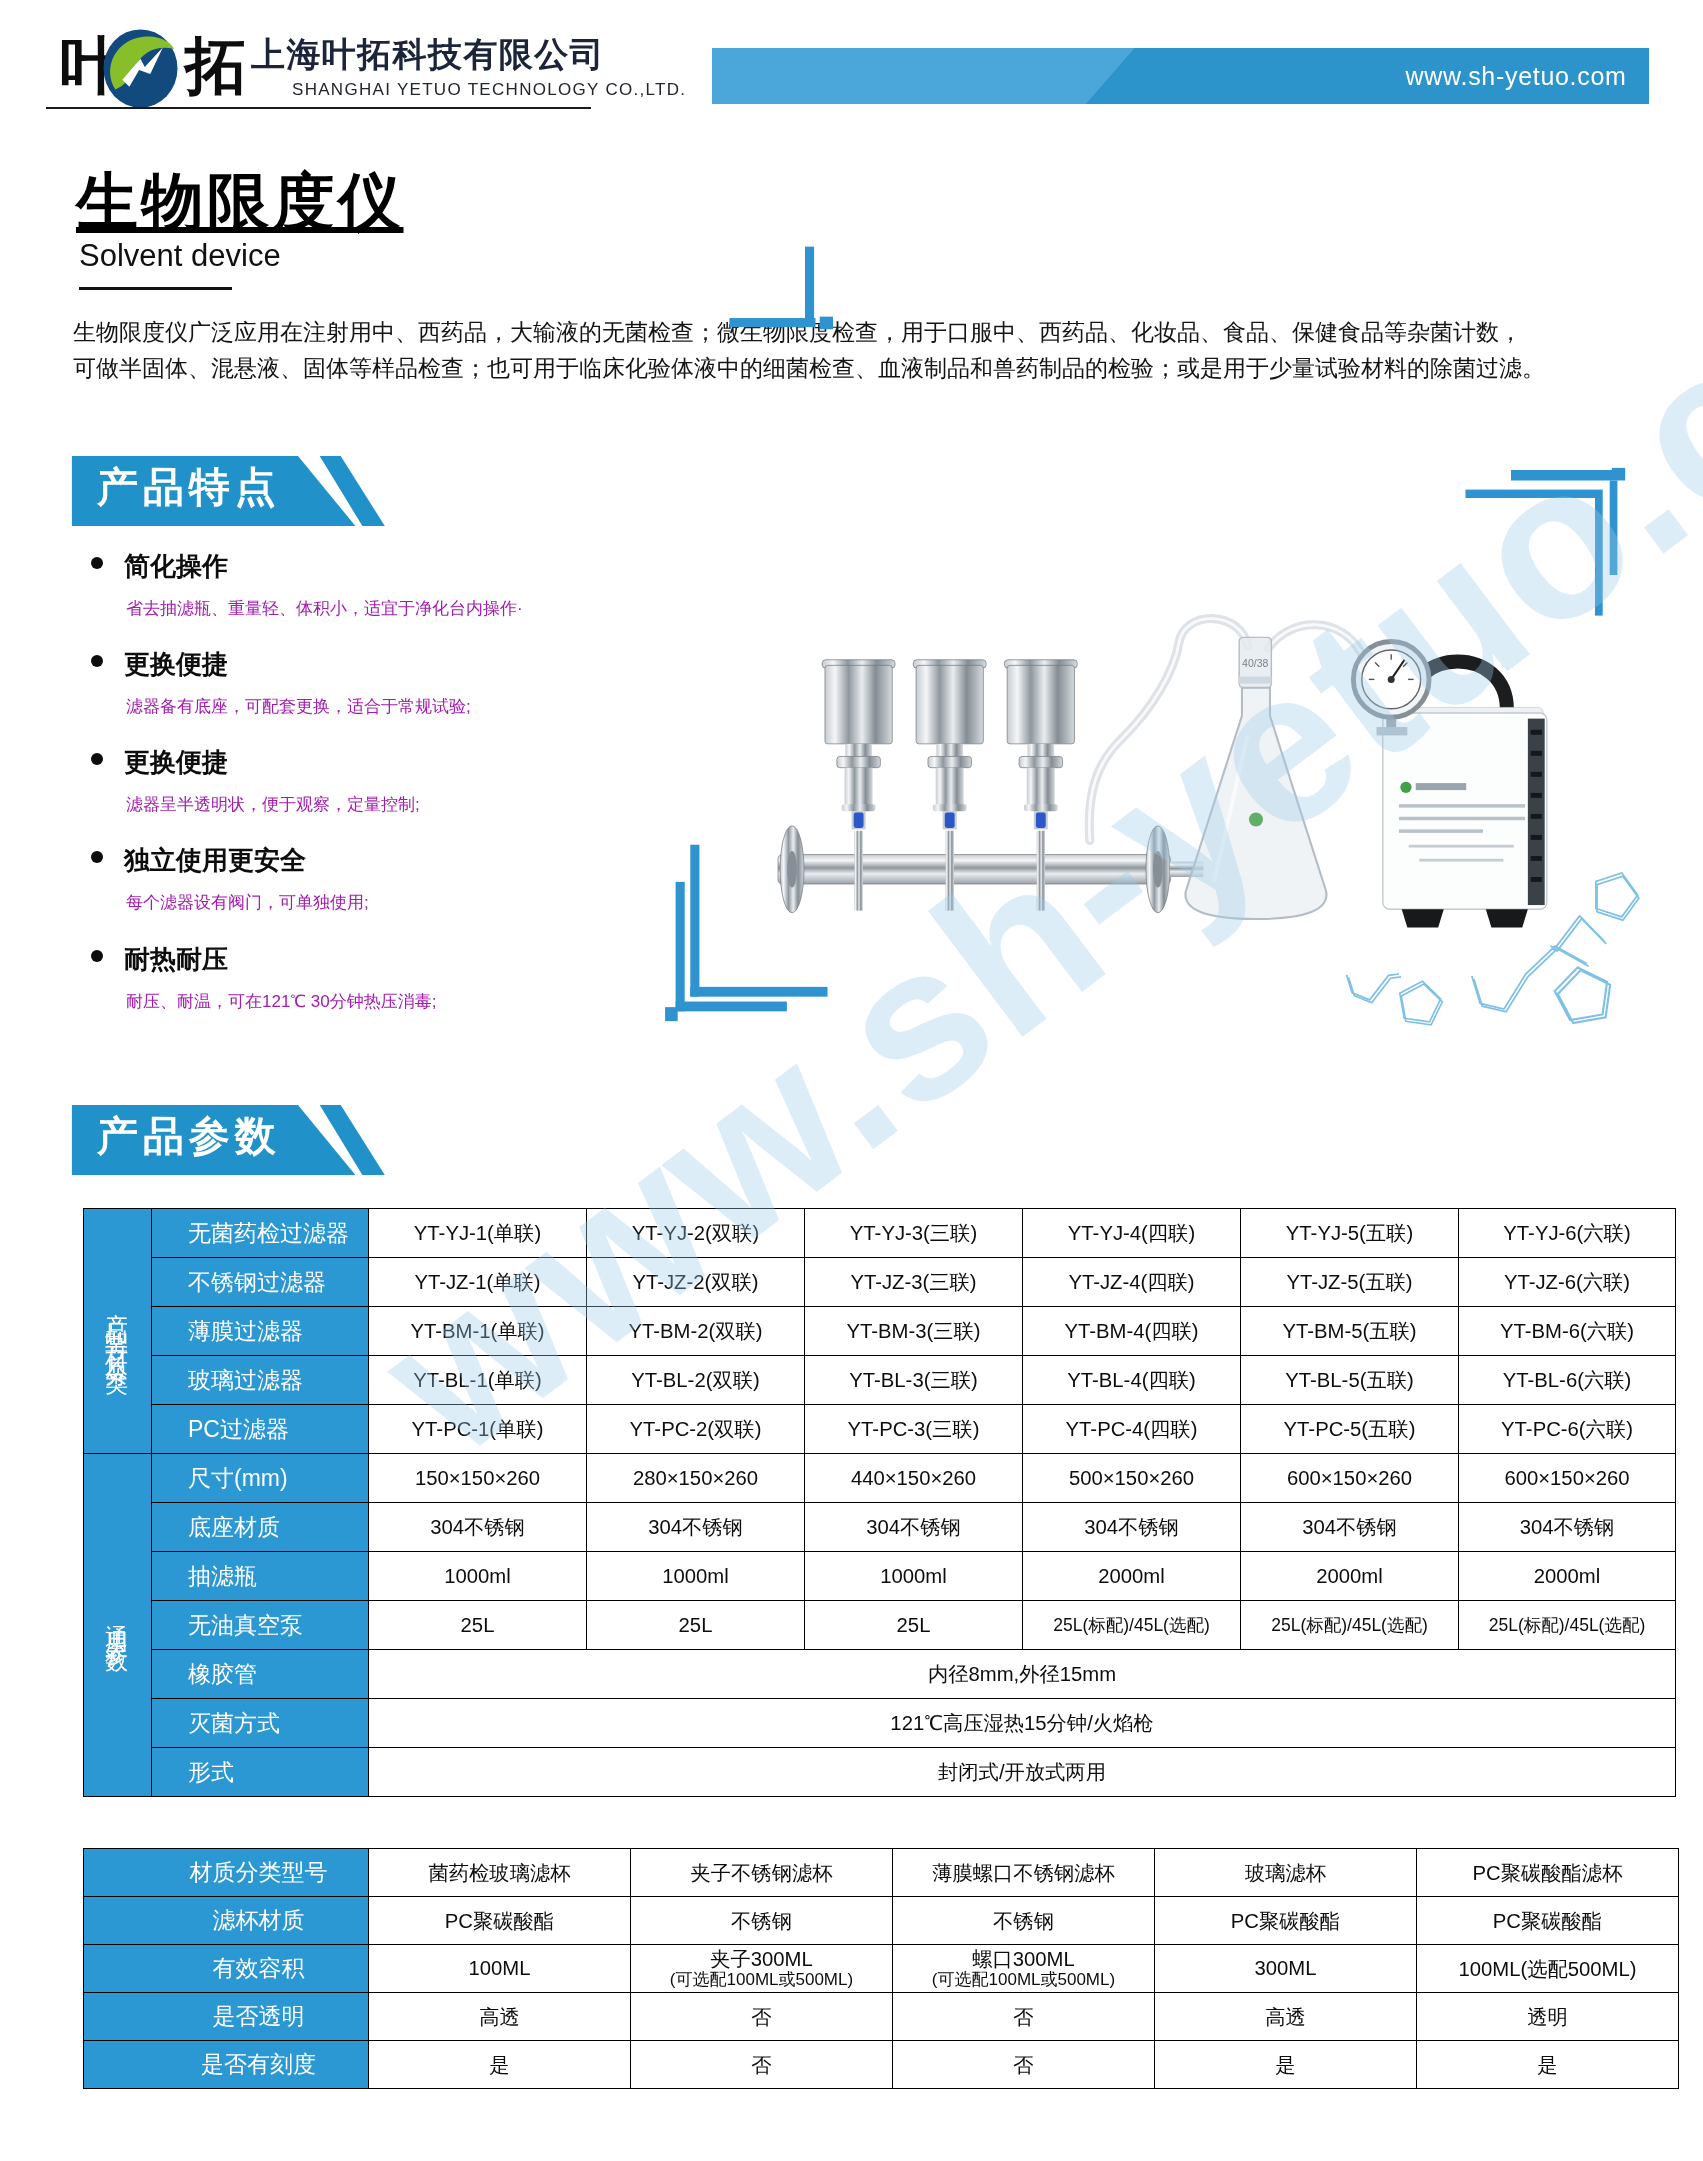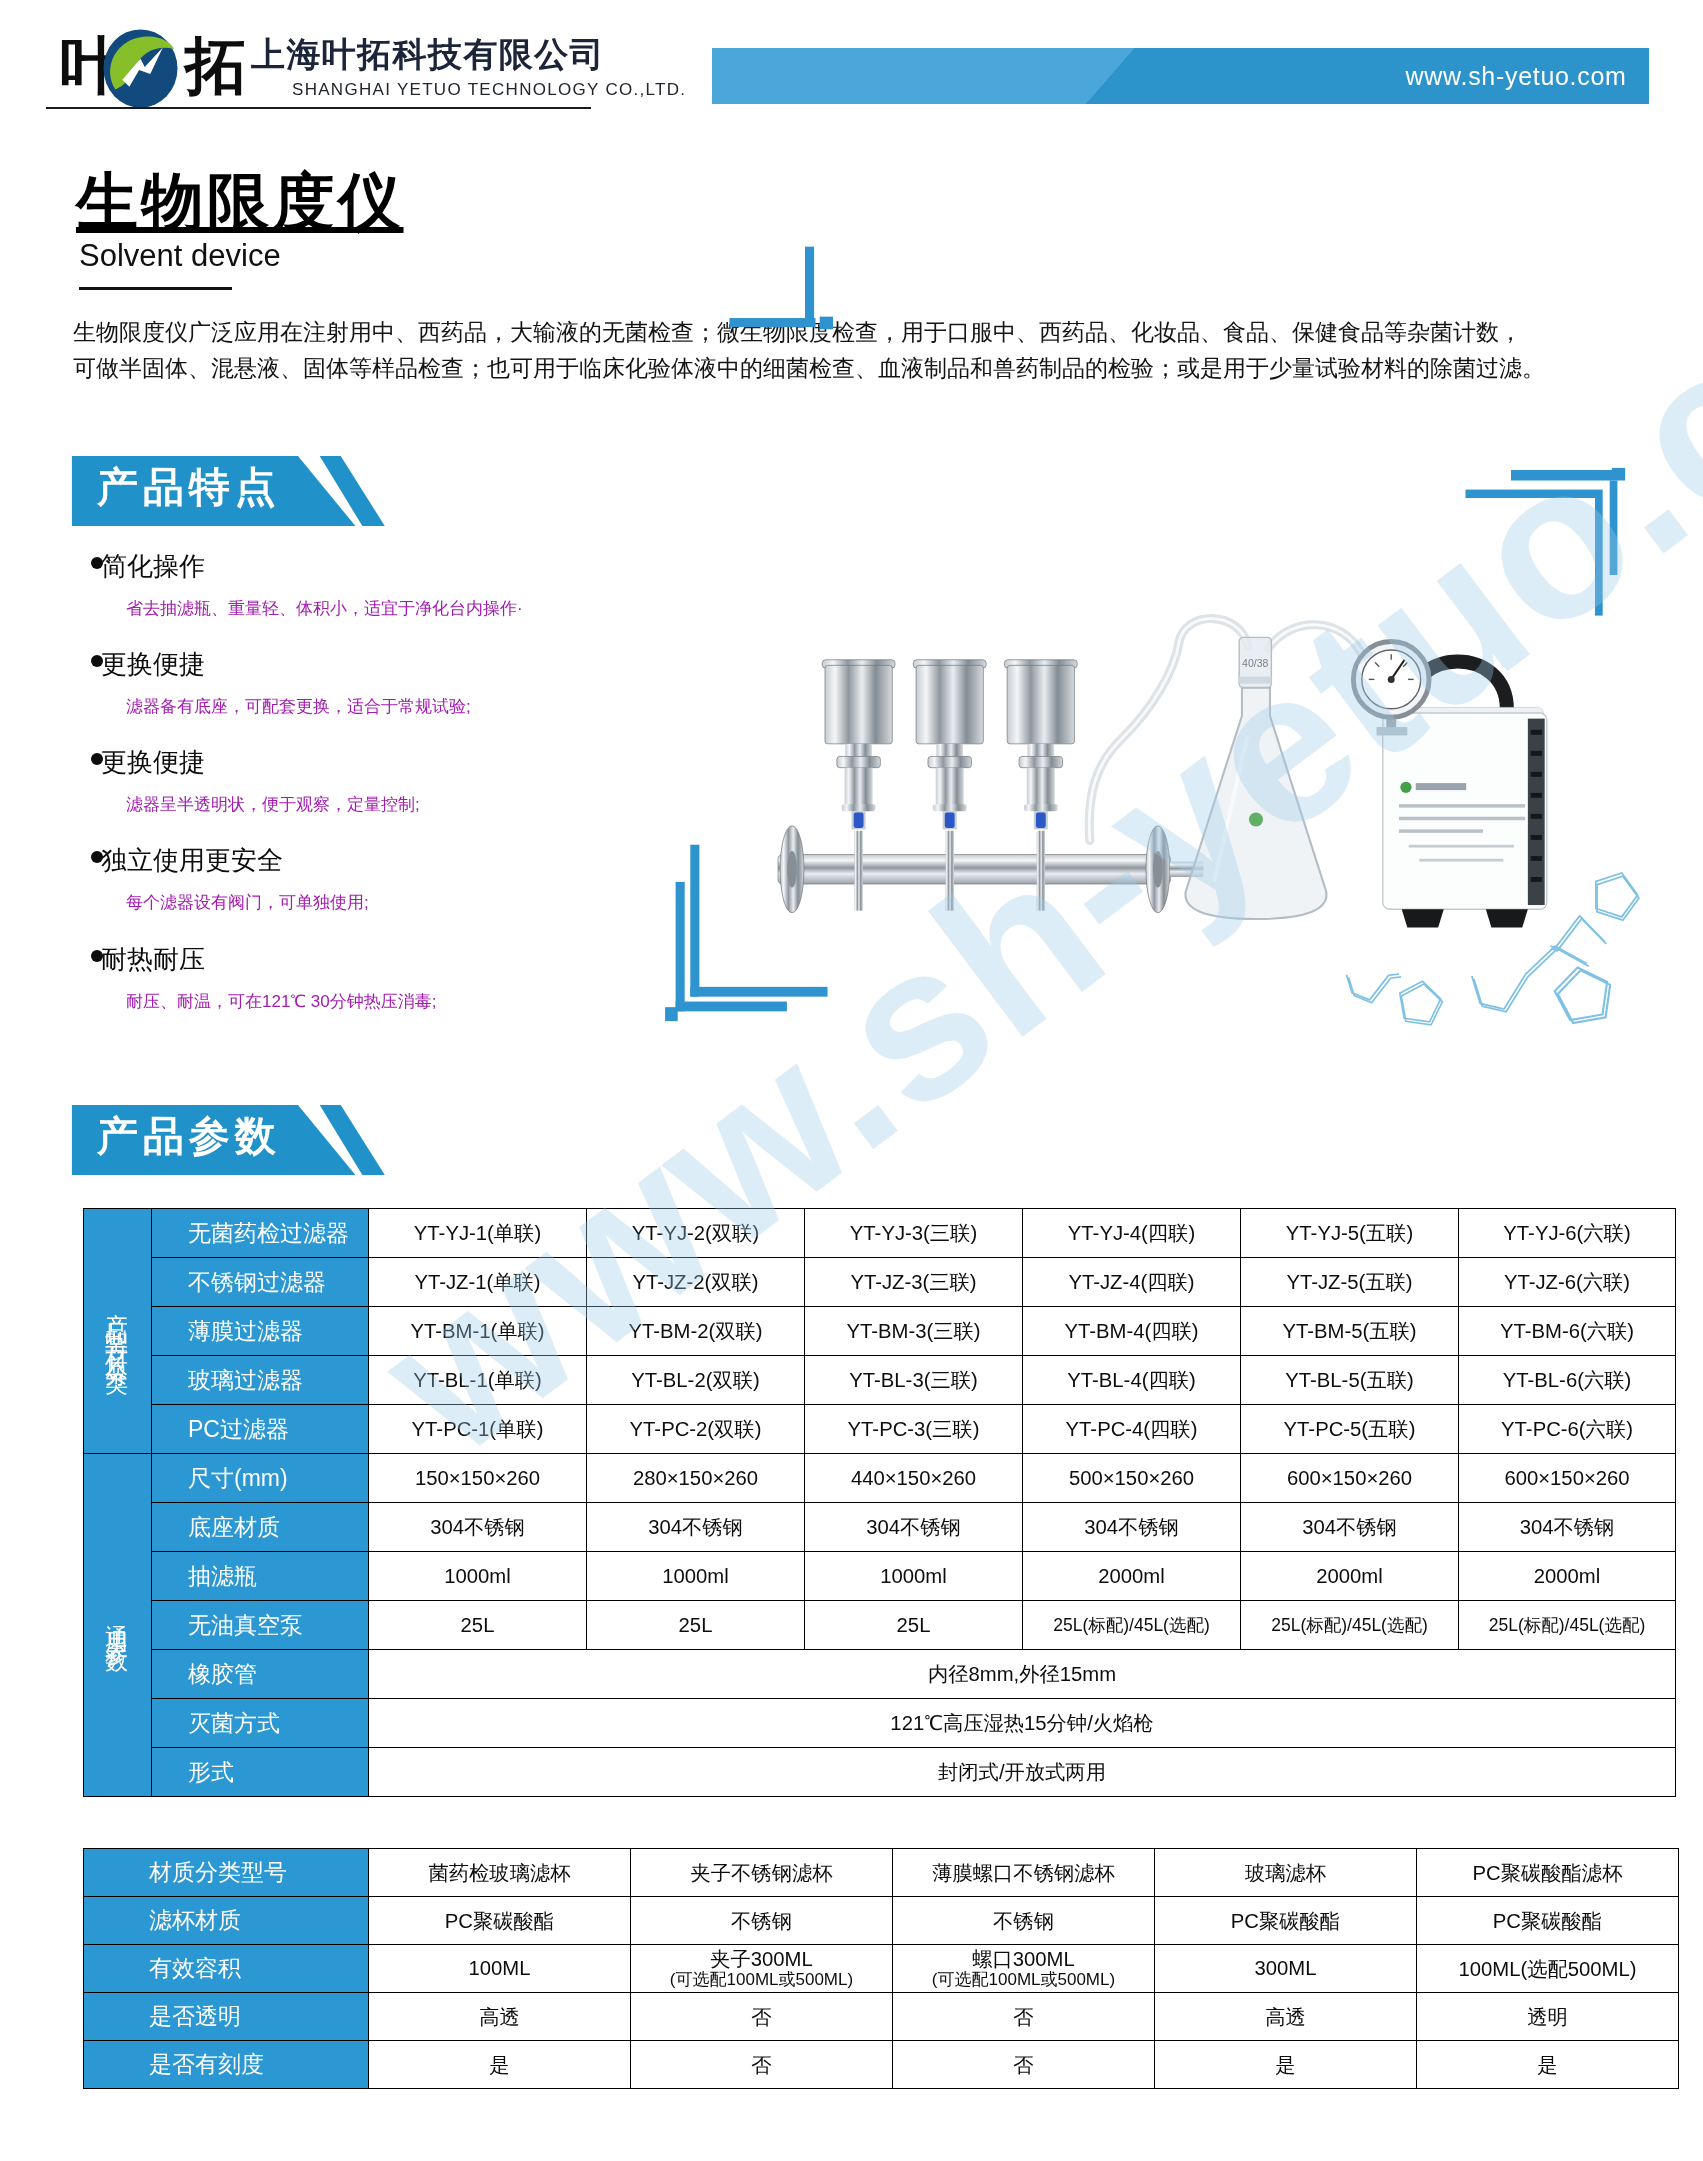--- a/index.html
+++ b/index.html
@@ -32,42 +32,42 @@
   .desc{position:absolute;left:73px;top:314px;width:1613px;font-size:23px;line-height:36px;color:#141414;}
 
   
   .banner{position:absolute;width:330px;height:62px;}
   .banner-label{position:absolute;left:27px;top:50%;transform:translateY(-50%);
         color:#ffffff;font-size:41px;font-weight:bold;letter-spacing:4.9px;white-space:nowrap;}
 
   
   .feature{position:absolute;left:90px;width:771px;}
   .f-dot{position:absolute;left:1.4px;top:8.4px;width:12px;height:12px;border-radius:50%;background:#0d0d0d;}
-  .f-title{margin-left:11px;font-size:26px;font-weight:normal;color:#0d0d0d;}
+  .f-title{margin-left:34px;font-size:26px;font-weight:bold;color:#0d0d0d;}
   .f-desc{margin-left:36px;margin-top:12.6px;font-size:17px;color:#a21caf;}
 
   
   .abs{position:absolute;}
   .watermark{position:absolute;left:337px;top:1304px;transform:rotate(-37deg);transform-origin:0 0;
         font-size:217px;font-weight:bold;color:rgba(158,203,233,0.35);white-space:nowrap;
         letter-spacing:2.8px;z-index:9;pointer-events:none;}
 
   
   table{border-collapse:collapse;table-layout:fixed;position:absolute;background:#fff;}
   td{border:1.4px solid #000;text-align:center;vertical-align:middle;font-size:20.3px;color:#0d0d0d;
         padding:0;overflow:hidden;}
   .t1{left:83px;top:1208px;width:1593px;}
   .t1 tr{height:49px;}
   .t2{left:83px;top:1848px;width:1593px;}
   .t2 tr{height:48px;}
   td.band{background:#2b97d3;}
   .vtext{display:inline-block;writing-mode:vertical-rl;text-orientation:upright;color:#fff;
         font-size:23px;letter-spacing:8.4px;}
   td.lbl{background:#2b97d3;color:#fff;font-size:23px;text-align:left;padding-left:36px;}
-  .t2 td.lbl{padding-left:65px;}
+  .t2 td.lbl{padding-left:65px;text-align:center;}
   td.small{font-size:17.5px;}
   .cell-sub{font-size:17px;line-height:19.6px;}
   .cell-main{line-height:22.4px;}
 
   svg text{font-family:"Liberation Sans",sans-serif;}
 </style>
 </head>
 <body>
 
 <div id="page">

